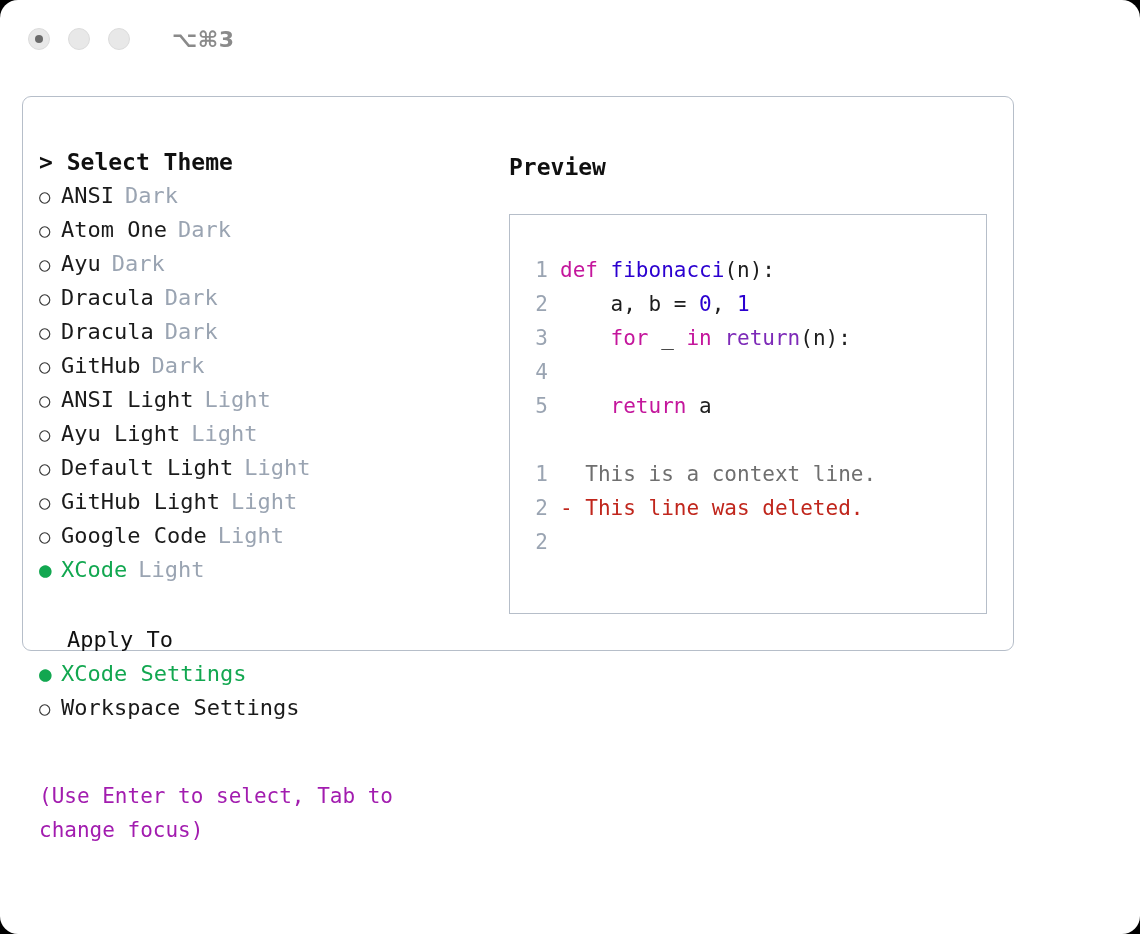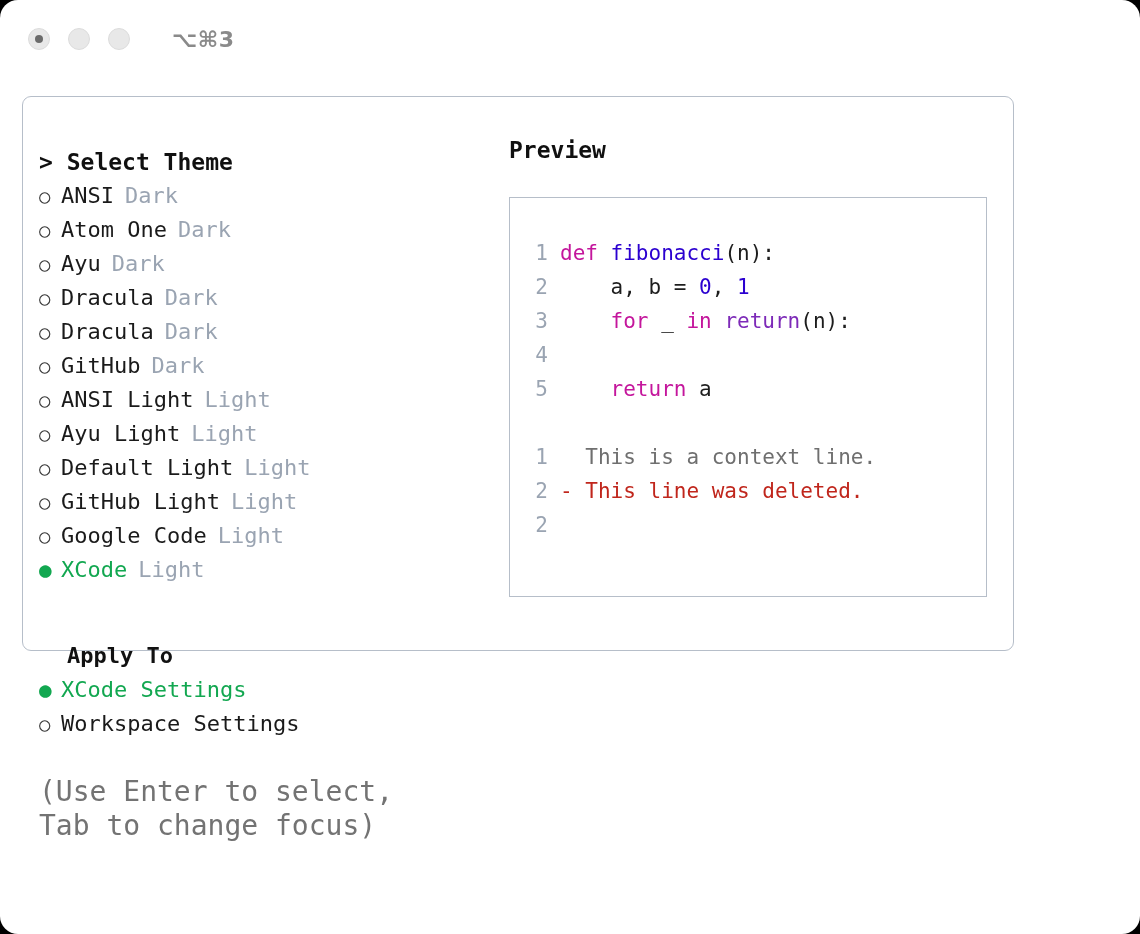--- a/index.html
+++ b/index.html
@@ -116,41 +116,41 @@
     font-size: 21px;
   }
   .opt-label { color: #1a1a1a; }
   .opt-row.selected .opt-label { color: #12a750; }
   .opt-tag {
     color: #9aa4b2;
     margin-left: 11px;
   }
   #apply-head {
     font-size: 22px;
-    font-weight: 700;
+    font-weight: 400;
     color: #111111;
     line-height: 34px;
     padding-left: 28px;
     white-space: pre;
-    margin-top: 52px;
+    margin-top: 36px;
   }
   #hint-text {
-    margin-top: 34px;
-    font-size: 28px;
-    line-height: 34px;
-    color: #737373;
+    margin-top: 54px;
+    font-size: 21px;
+    line-height: 34px;
+    color: #a21caf;
     width: 410px;
     white-space: pre-wrap;
   }
 
   
   #right-col {
     position: absolute;
     left: 478px;
-    top: 36px;
+    top: 53px;
     width: 490px;
     padding-left: 8px;
   }
   #preview-head {
     font-size: 23px;
     font-weight: 700;
     color: #101010;
     line-height: 34px;
   }
   #preview-box {

